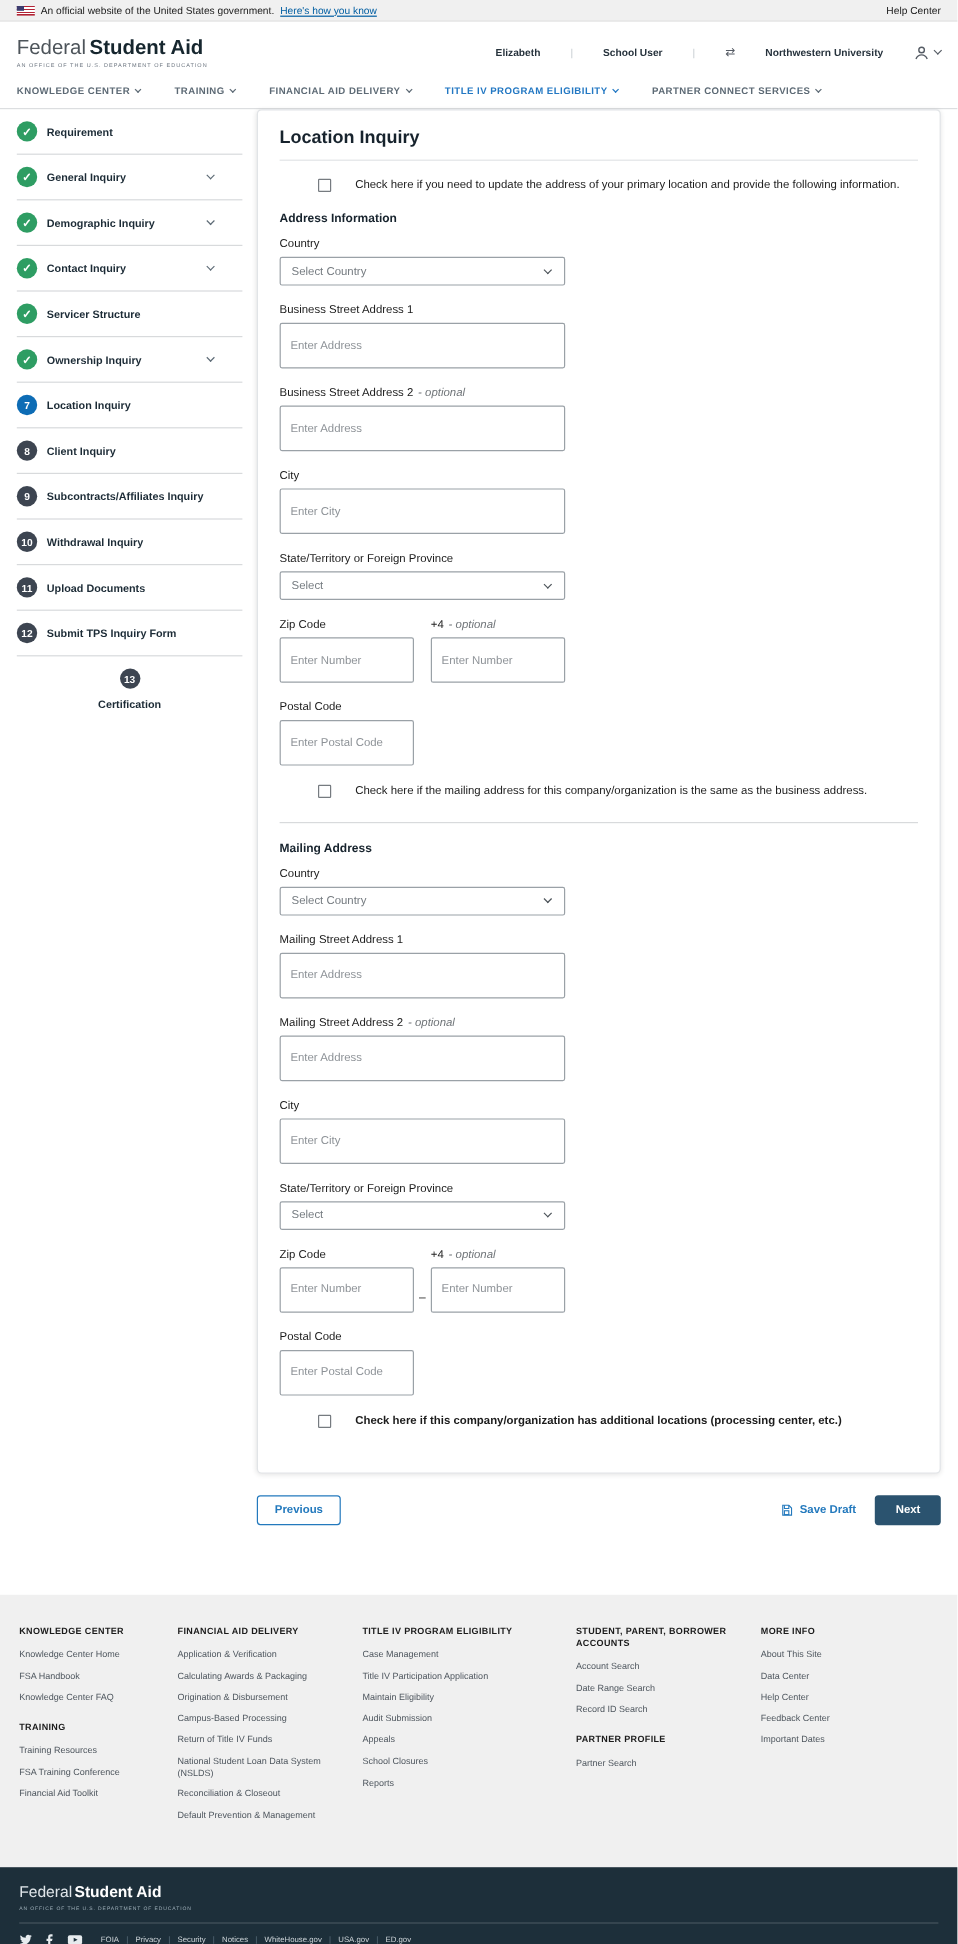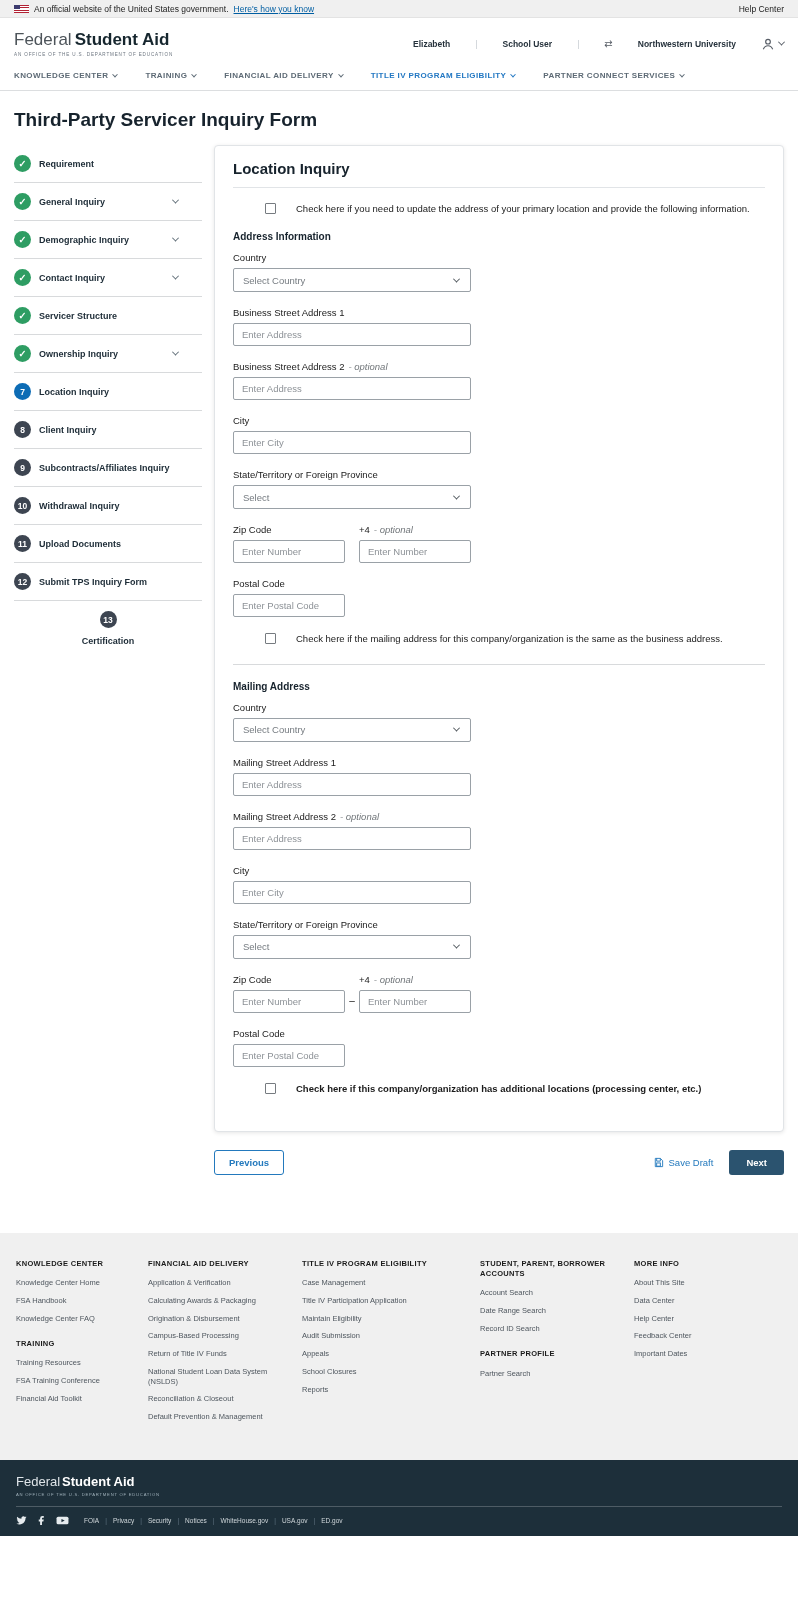--- a/index.html
+++ b/index.html
@@ -63,39 +63,39 @@
   .checkbox-row{display:flex;gap:20px;margin:14px 0;font-size:9.5px;line-height:1.4;align-items:flex-start;padding-left:32px;}
   .cb{width:11px;height:11px;border:1.5px solid #767b80;border-radius:1px;background:#fff;flex:none;margin-top:1px;cursor:pointer;}
   .checkbox-row.bold .cb-label{font-weight:700;}
 
   .question{font-size:9.5px;font-weight:700;margin:14px 0;}
   .section-heading{font-size:10px;font-weight:700;color:#17232d;margin:16px 0 10px;}
 
   .field{margin-bottom:15px;}
   .field-label{font-size:9.5px;color:#1b1b1b;margin-bottom:5px;}
   .label-suffix{font-style:italic;color:#71767a;margin-left:4px;}
-  .text-input{width:238px;height:23px;border:1px solid #9aa1a7;border-radius:2px;padding:0 8px;
+  .text-input{width:238px;height:38px;border:1px solid #9aa1a7;border-radius:2px;padding:0 8px;
     font-size:9.5px;font-family:inherit;color:#1b1b1b;background:#fff;}
   .text-input::placeholder{color:#8d9297;}
   .text-input.small,.text-input.zip{width:112px;}
   .select-box{width:238px;height:24px;border:1px solid #9aa1a7;border-radius:2px;padding:0 9px;
     display:flex;align-items:center;justify-content:space-between;font-size:9.5px;color:#757b80;background:#fff;cursor:pointer;}
   .select-box .caret{color:#4d545a;margin-right:2px;}
 
   .zip-row{display:flex;align-items:flex-end;}
   .zip-col{display:flex;flex-direction:column;}
   .zip-dash{width:14px;text-align:center;font-size:10px;color:#1b1b1b;padding-bottom:7px;}
 
   .mid-divider{border:none;border-top:1px solid #d8dadc;margin:18px 0 16px;}
 
   .actions-row{display:flex;align-items:center;margin-top:18px;}
   .btn-outline{background:#fff;border:1px solid var(--action);color:var(--action);font-size:9.5px;font-weight:700;
     font-family:inherit;padding:6px 14px;border-radius:3px;cursor:pointer;}
   .save-draft{margin-left:auto;display:flex;align-items:center;gap:5px;color:var(--action);
-    font-size:9.5px;font-weight:400;cursor:pointer;}
+    font-size:9.5px;font-weight:700;cursor:pointer;}
   .btn-primary{margin-left:16px;background:var(--navy);border:none;color:#fff;font-size:9.5px;font-weight:700;
     font-family:inherit;padding:7px 17px;border-radius:3px;cursor:pointer;}
 
   
   .site-footer{margin-top:58px;background:#f0f0f0;padding:26px 16px 30px;display:flex;gap:26px;align-items:flex-start;}
   .f-col:nth-child(1){width:106px;}.f-col:nth-child(2){width:128px;}.f-col:nth-child(3){width:152px;}
   .f-col:nth-child(4){width:128px;}.f-col:nth-child(5){width:106px;}
   .f-sec + .f-sec{margin-top:16px;}
   .f-heading{font-size:7.5px;font-weight:700;letter-spacing:0.3px;margin:0 0 9px;color:#1b1b1b;line-height:1.35;}
   .f-link{display:block;font-size:7.5px;color:#4e565e;margin-bottom:8px;line-height:1.3;cursor:pointer;}
@@ -165,21 +165,20 @@
       <div class="nav-item active">
         <span>TITLE IV PROGRAM ELIGIBILITY</span>
         <span class="caret"></span>
       </div>
       <div class="nav-item">
         <span>PARTNER CONNECT SERVICES</span>
         <span class="caret"></span>
       </div>
     </nav>
 
-  <h1 class="page-title">Third-Party Servicer Inquiry Form</h1>
 
   <div class="content">
     <aside class="stepper">
         <div class="step">
           <span class="badge complete">✓</span>
           <span class="step-label">Requirement</span>
         </div>
         <div class="step">
           <span class="badge complete">✓</span>
           <span class="step-label">General Inquiry</span>

